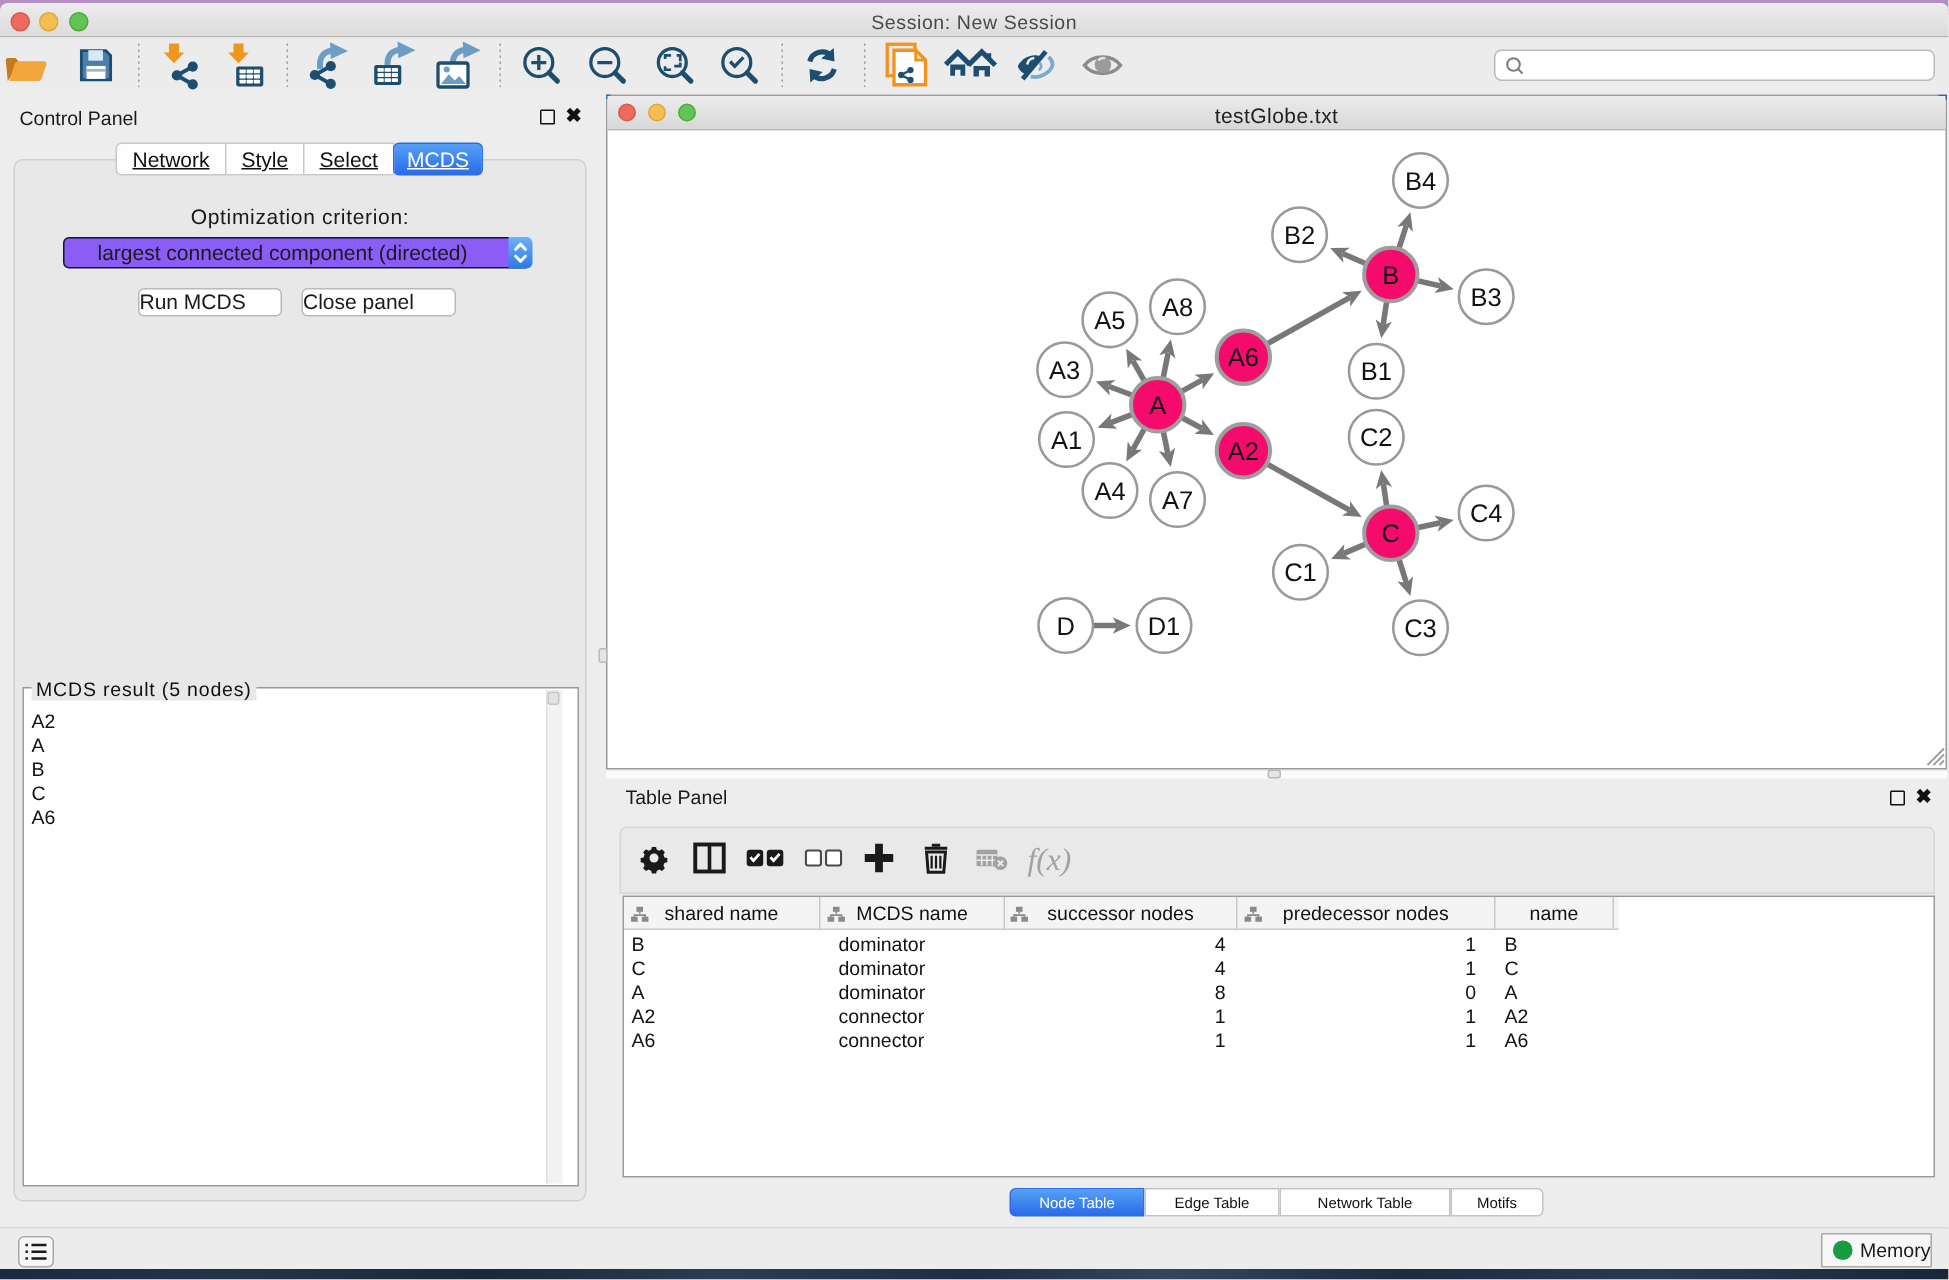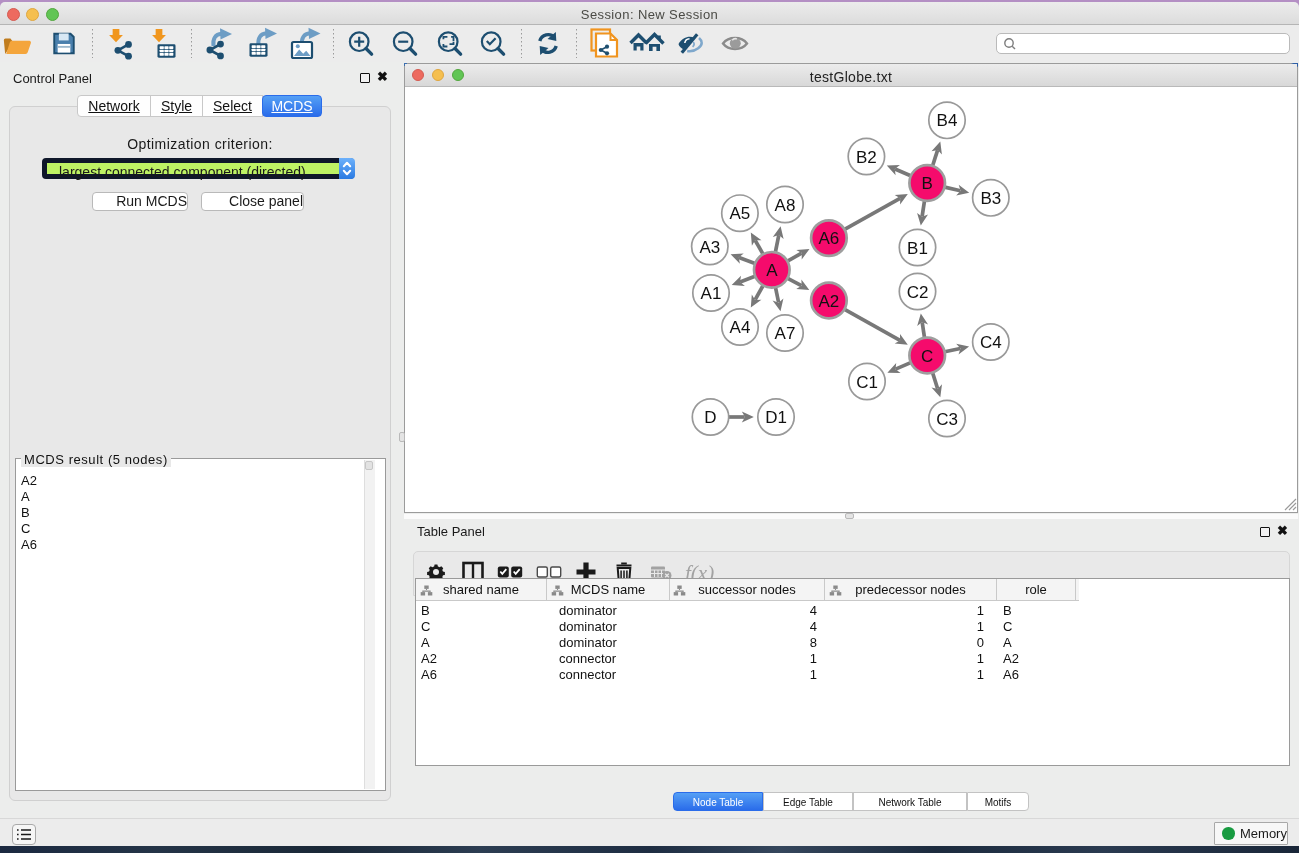--- a/index.html
+++ b/index.html
@@ -28,27 +28,27 @@
 #cpFloat { left:360px; top:73px; width:10px; height:10px; border:1.5px solid #111; border-radius:1px; background:#f2f2f2;}
 #cpClose { left:377px; top:69px; font-size:13px; font-weight:bold; color:#111; }
 #cpBody { left:9px; top:106px; width:382px; height:695px; background:#e8e8e8;
   border:1px solid #d0d0d0; border-radius:6px; }
 .tabrow { position:absolute; top:95px; left:77px; height:22px; z-index:3; }
 .tab { position:absolute; top:0; height:22px; background:#fefefe; border:1px solid #c8c8c8;
   font-size:14px; color:#111; text-align:center; line-height:21px;text-decoration:underline; }
 .tab.sel { background:linear-gradient(#55a0f5,#2a6cea); color:#fff; border-color:#2a6cea; border-radius:4px; }
 
 #optLabel { left:0px; top:136px; width:400px; text-align:center; font-size:14px; letter-spacing:0.45px; color:#1a1a1a; }
-#dropdown { left:42px; top:158px; width:312px; height:21px; background:#bef264;
-  border:5px solid #0f172a; border-radius:4px; font-size:14px; color:#1a1a1a;
-  line-height:19px; padding-left:12px; }
+#dropdown { left:42px; top:158px; width:312px; height:21px; background:#8b5cf6;
+  border:1px solid #0f172a; border-radius:4px; font-size:14px; color:#1a1a1a;
+  line-height:19px; padding-left:22px; }
 #dropbtn { left:339px; top:158px; width:16px; height:21px; border-radius:0 4px 4px 0;
   background:linear-gradient(#6db1fb,#2a7ae2); }
 .btn { position:absolute; height:19px; background:#fff; border:1px solid #b9b9b9;
-  border-radius:4px; font-size:14px; color:#1a1a1a; text-align:right; line-height:17px; }
+  border-radius:4px; font-size:14px; color:#1a1a1a; text-align:left; line-height:17px; }
 
 #mcdsBox { left:15px; top:458px; width:371px; height:333px; background:#fff;
   border:1px solid #9a9a9a; }
 #mcdsLegend { left:21px; top:452px; background:#e8e8e8; padding:0 3px; font-size:13px; letter-spacing:0.55px; color:#111; }
 #mcdsList { left:21px; top:473px; font-size:13px; color:#111; line-height:16px; }
 #mcdsSb { left:364px; top:460px; width:11px; height:329px; background:#f2f2f2; border-left:1px solid #dedede;}
 
 
 #netFrame { left:404px; top:63px; width:894px; height:450px; background:#fff;
   border:1px solid #9b9b9b; }
@@ -58,21 +58,21 @@
 #netTitle .t1 { left:7px; background:#ed6a5f; border:1px solid #d45b52; }
 #netTitle .t2 { left:27px; background:#f5bf4f; border:1px solid #dfa640; }
 #netTitle .t3 { left:47px; background:#61c555; border:1px solid #53a73f; }
 
 
 #tpTitle { left:417px; top:524px; font-size:13px; color:#1a1a1a; }
 #tpFloat { left:1260px; top:527px; width:10px; height:10px; border:1.5px solid #111; border-radius:1px; background:#f2f2f2;}
 #tpClose { left:1277px; top:523px; font-size:13px; font-weight:bold; color:#111; }
 #tpToolbar { left:413px; top:551px; width:877px; height:45px; background:#e9e9e9;
   border:1px solid #d6d6d6; border-radius:5px 5px 0 0; }
-#tpTable { left:415px; top:578px; width:875px; height:188px; background:#fff; border:1px solid #9a9a9a; }
+#tpTable { left:415px; top:597px; width:875px; height:188px; background:#fff; border:1px solid #9a9a9a; }
 #thead { position:absolute; left:0; top:0; width:663px; height:22px; background:#f4f4f4;
   border-bottom:1px solid #c9c9c9; font-size:13px; color:#111; }
 .th { position:absolute; top:0; height:22px; border-right:1px solid #c9c9c9; text-align:center; line-height:22px; }
 .td { position:absolute; font-size:13px; color:#111; }
 
 .btab { position:absolute; top:792px; height:19px; background:#fff; border:1px solid #c3c3c3;
   font-size:10px; color:#111; text-align:center; line-height:20px; }
 .btab.sel { background:linear-gradient(#55a0f5,#2a6cea); color:#fff; border-color:#2a6cea; border-radius:4px 0 0 4px; }
 
 
@@ -421,21 +421,21 @@
       </g>
 </g>
 <text x="272" y="29" font-family="Liberation Serif, serif" font-style="italic" font-size="21" fill="#a2a2a2">f(x)</text>
 </svg>
 <div class="abs" id="tpTable">
   <div id="thead">
     <div class="th" style="left:0; width:131px;">shared name</div>
     <div class="th" style="left:131px; width:123px;">MCDS name</div>
     <div class="th" style="left:254px; width:155px;">successor nodes</div>
     <div class="th" style="left:409px; width:172px;">predecessor nodes</div>
-    <div class="th" style="left:581px; width:79px;">role</div>
+    <div class="th" style="left:581px; width:79px;">name</div>
   </div>
   <svg style="position:absolute; left:0; top:0;" width="663" height="23">
     <defs>
         <g id="treei" fill="#8a8a8a">
           <rect x="-2.2" y="-5" width="4.4" height="3.4"></rect>
           <rect x="-5.8" y="1.6" width="4.4" height="3.4"></rect>
           <rect x="1.4" y="1.6" width="4.4" height="3.4"></rect>
           <path d="M0,-1.6 v1.2 M-3.6,1.6 v-1 h7.2 v1" stroke="#8a8a8a" stroke-width="1.1" fill="none"></path>
         </g>
       </defs>

